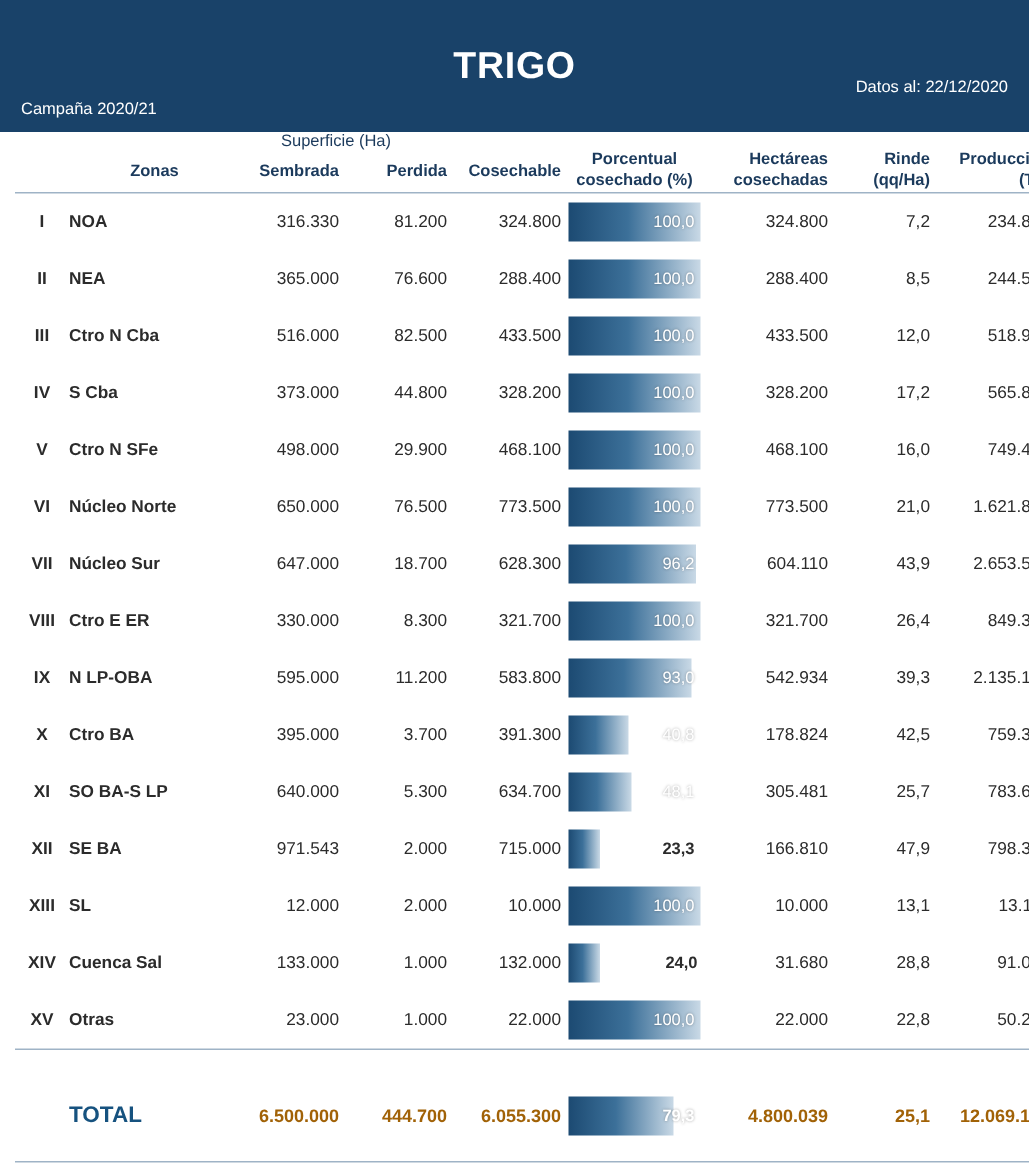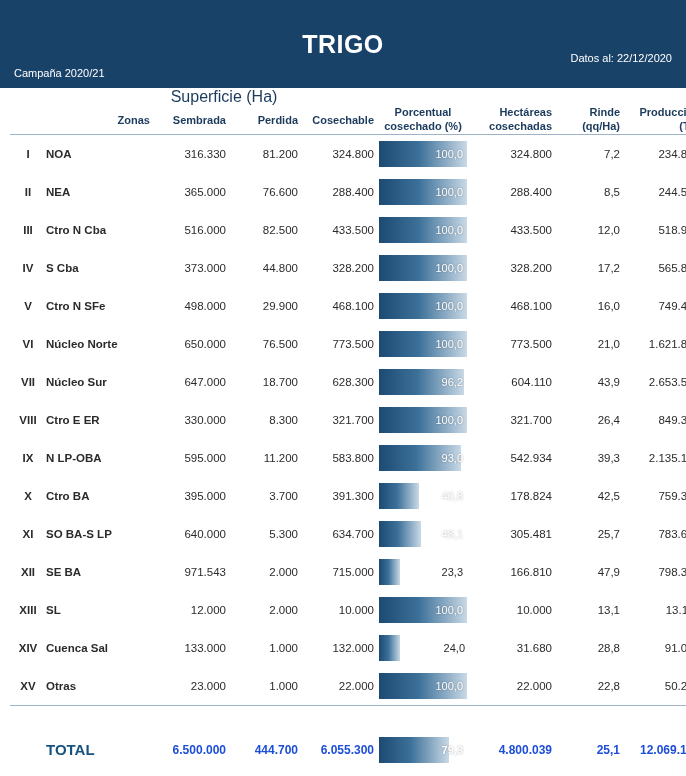--- a/index.html
+++ b/index.html
@@ -73,40 +73,40 @@
   col.c-sem   { width: 76px; }
   col.c-per   { width: 72px; }
   col.c-cos   { width: 76px; }
   col.c-bar   { width: 98px; }
   col.c-hect  { width: 80px; }
   col.c-rinde { width: 68px; }
   col.c-prod  { width: 80px; }
 
   
   .grp-row td {
-    font-size: 16px;
+    font-size: 11px;
     color: #1b3a5c;
     text-align: center;
     padding-bottom: 3px;
     padding-top: 16px;
   }
   .grp-super {
     
   }
   .hdr-row td {
     font-size: 11px;
     font-weight: bold;
     color: #1b3a5c;
     text-align: right;
     padding-bottom: 10px;
     padding-right: 8px;
     vertical-align: bottom;
   }
   .hdr-row td.left {
-    text-align: right;
+    text-align: center;
     padding-left: 10px;
   }
   .hdr-row td.center {
     text-align: center;
     padding-right: 0;
   }
   .hdr-two {
     line-height: 1.25;
   }
   .rule-bottom td {
@@ -160,34 +160,35 @@
     right: 4px;
     top: 50%;
     transform: translateY(-50%);
     font-size: 11px;
     color: #ffffff;
     text-shadow: 0 0 2px rgba(0,0,0,.35);
   }
   .bar-label.outside {
     color: #2b2b2b;
     text-shadow: none;
+    font-weight: bold;
   }
   tr.total-row td {
     height: 60px;
     font-weight: bold;
     color: #16527f;
     font-size: 12px;
   }
   tr.total-row td.zona {
     color: #16527f;
     font-size: 15px;
     font-weight: bold;
   }
   tr.total-row td.num {
-    color: #1d4ed8;
+    color: #a16207;
     font-weight: bold;
     font-size: 12px;
   }
   .spacer-row td { height: 14px; }
   .bottom-rule td { border-top: 1px solid #9fb3c6; height: 0; }
 </style>
 </head>
 <body>
 
 <div class="page">

